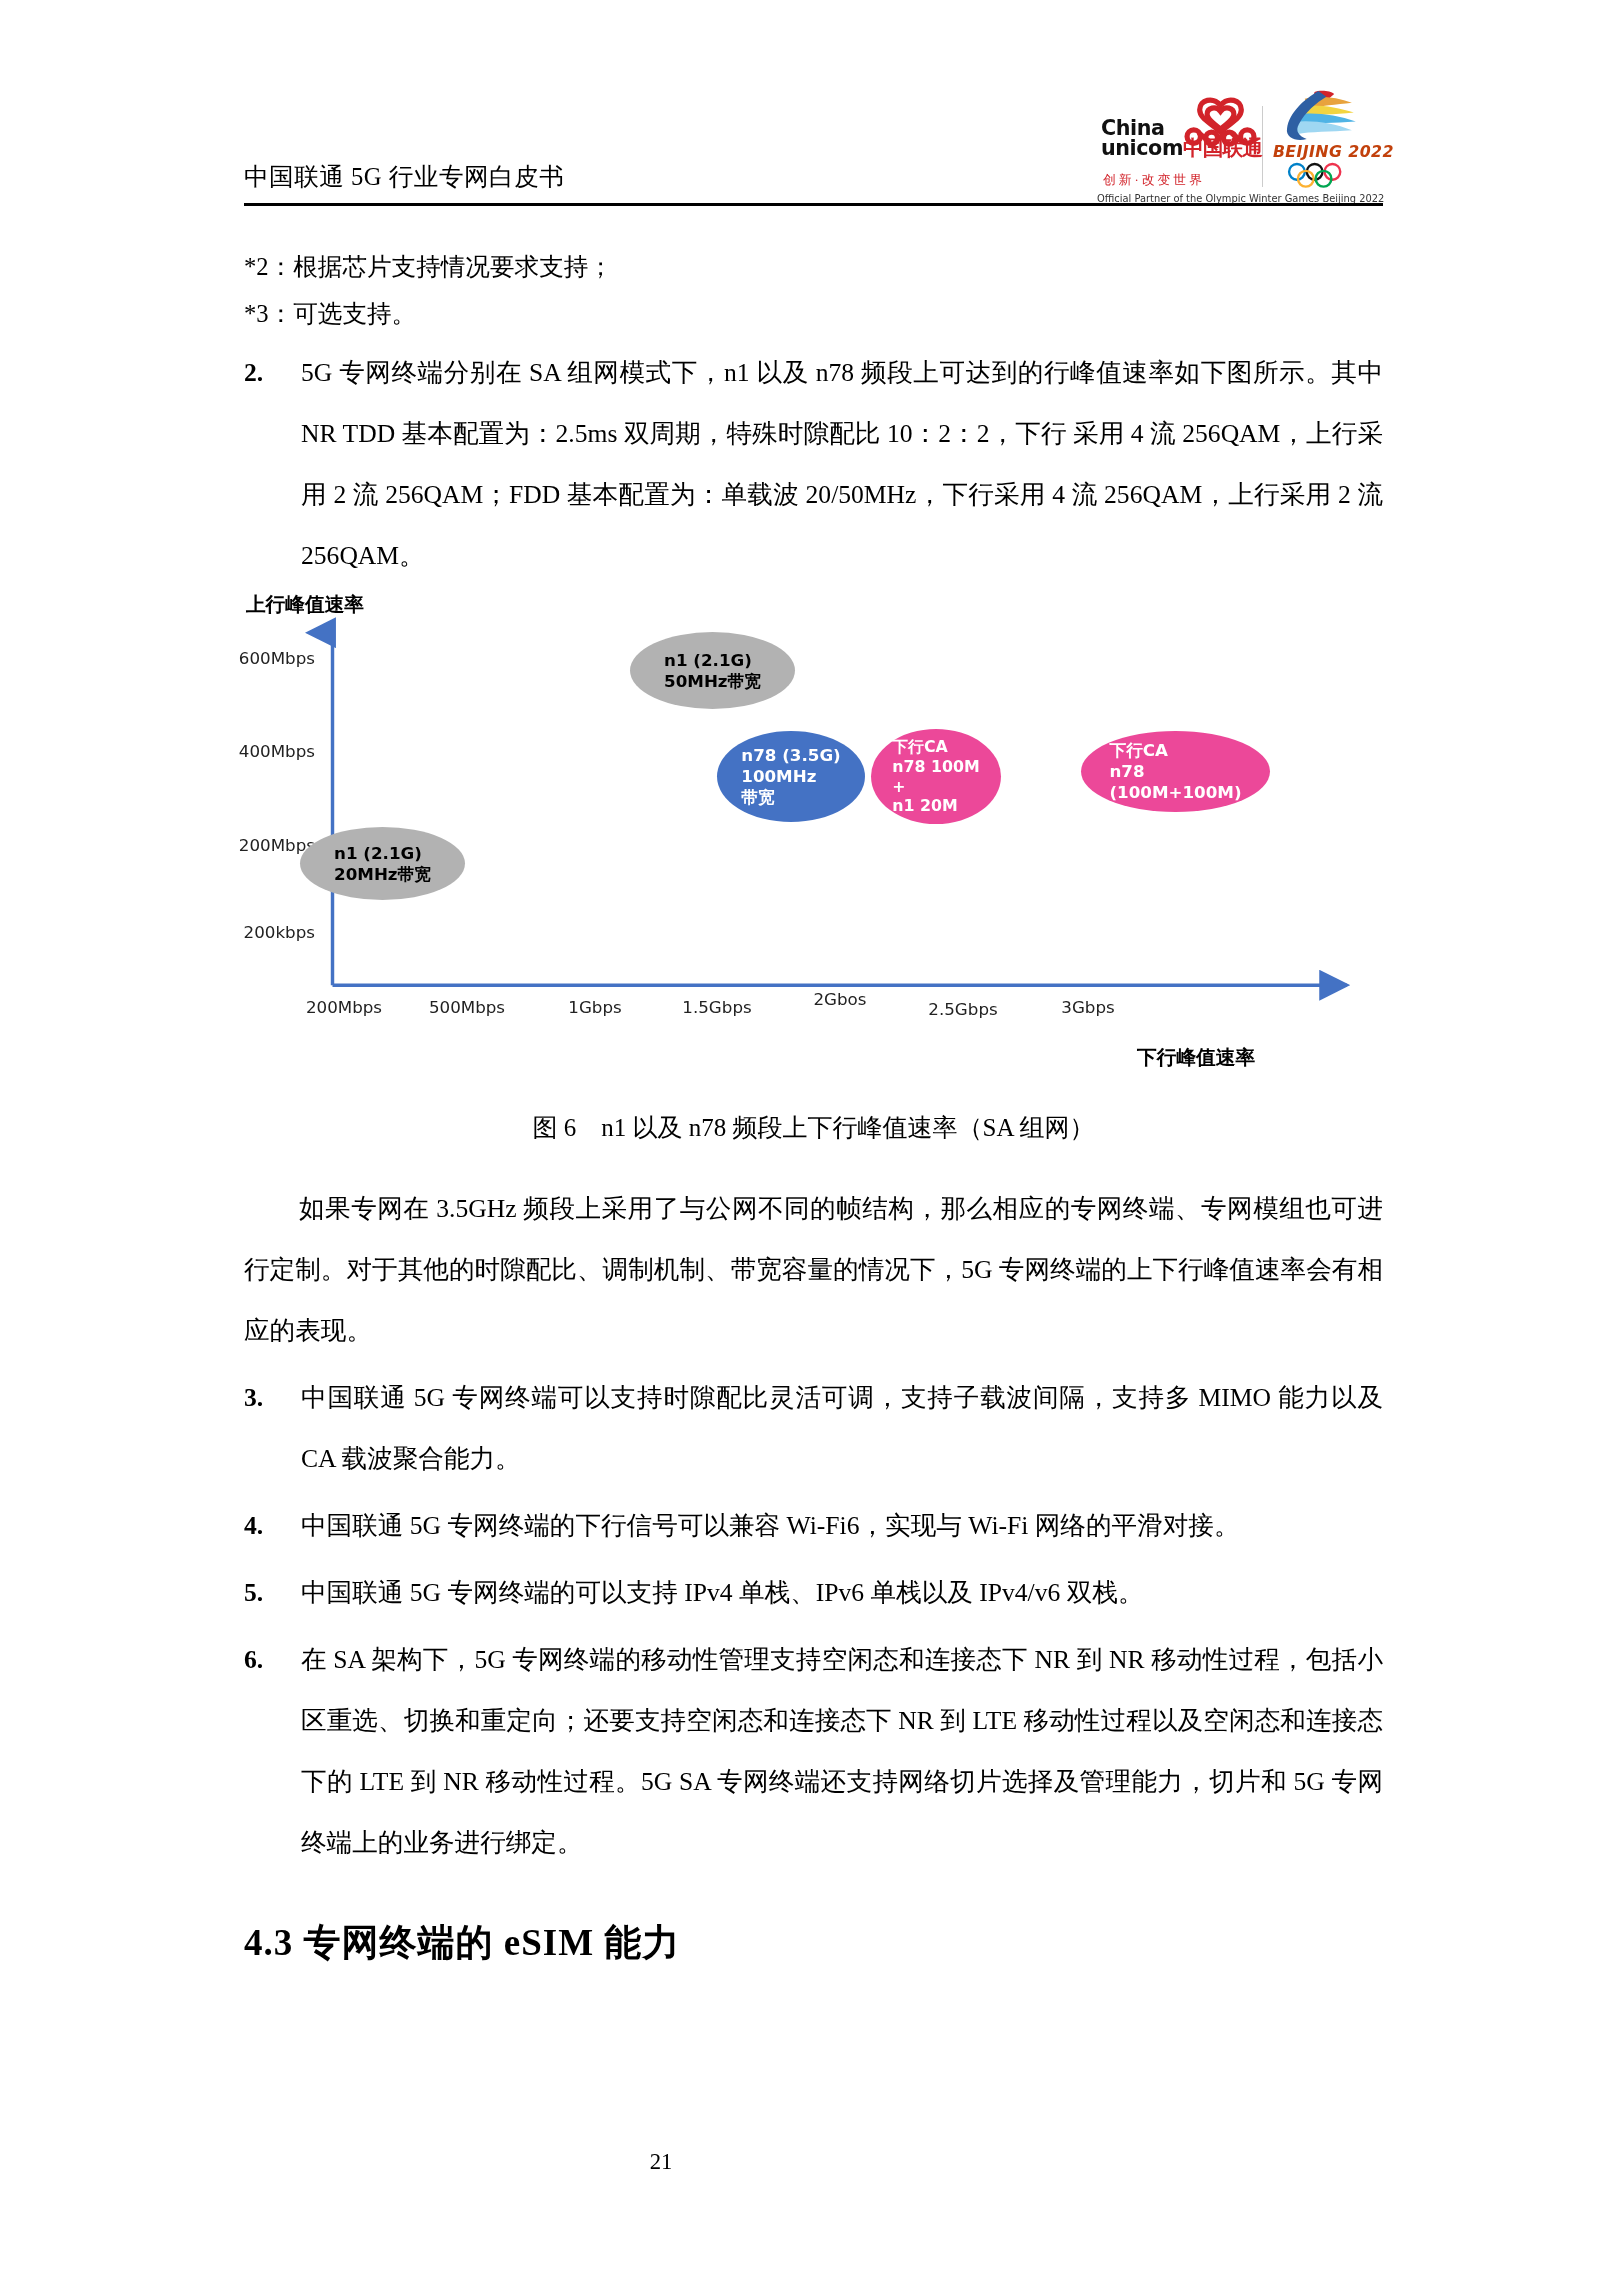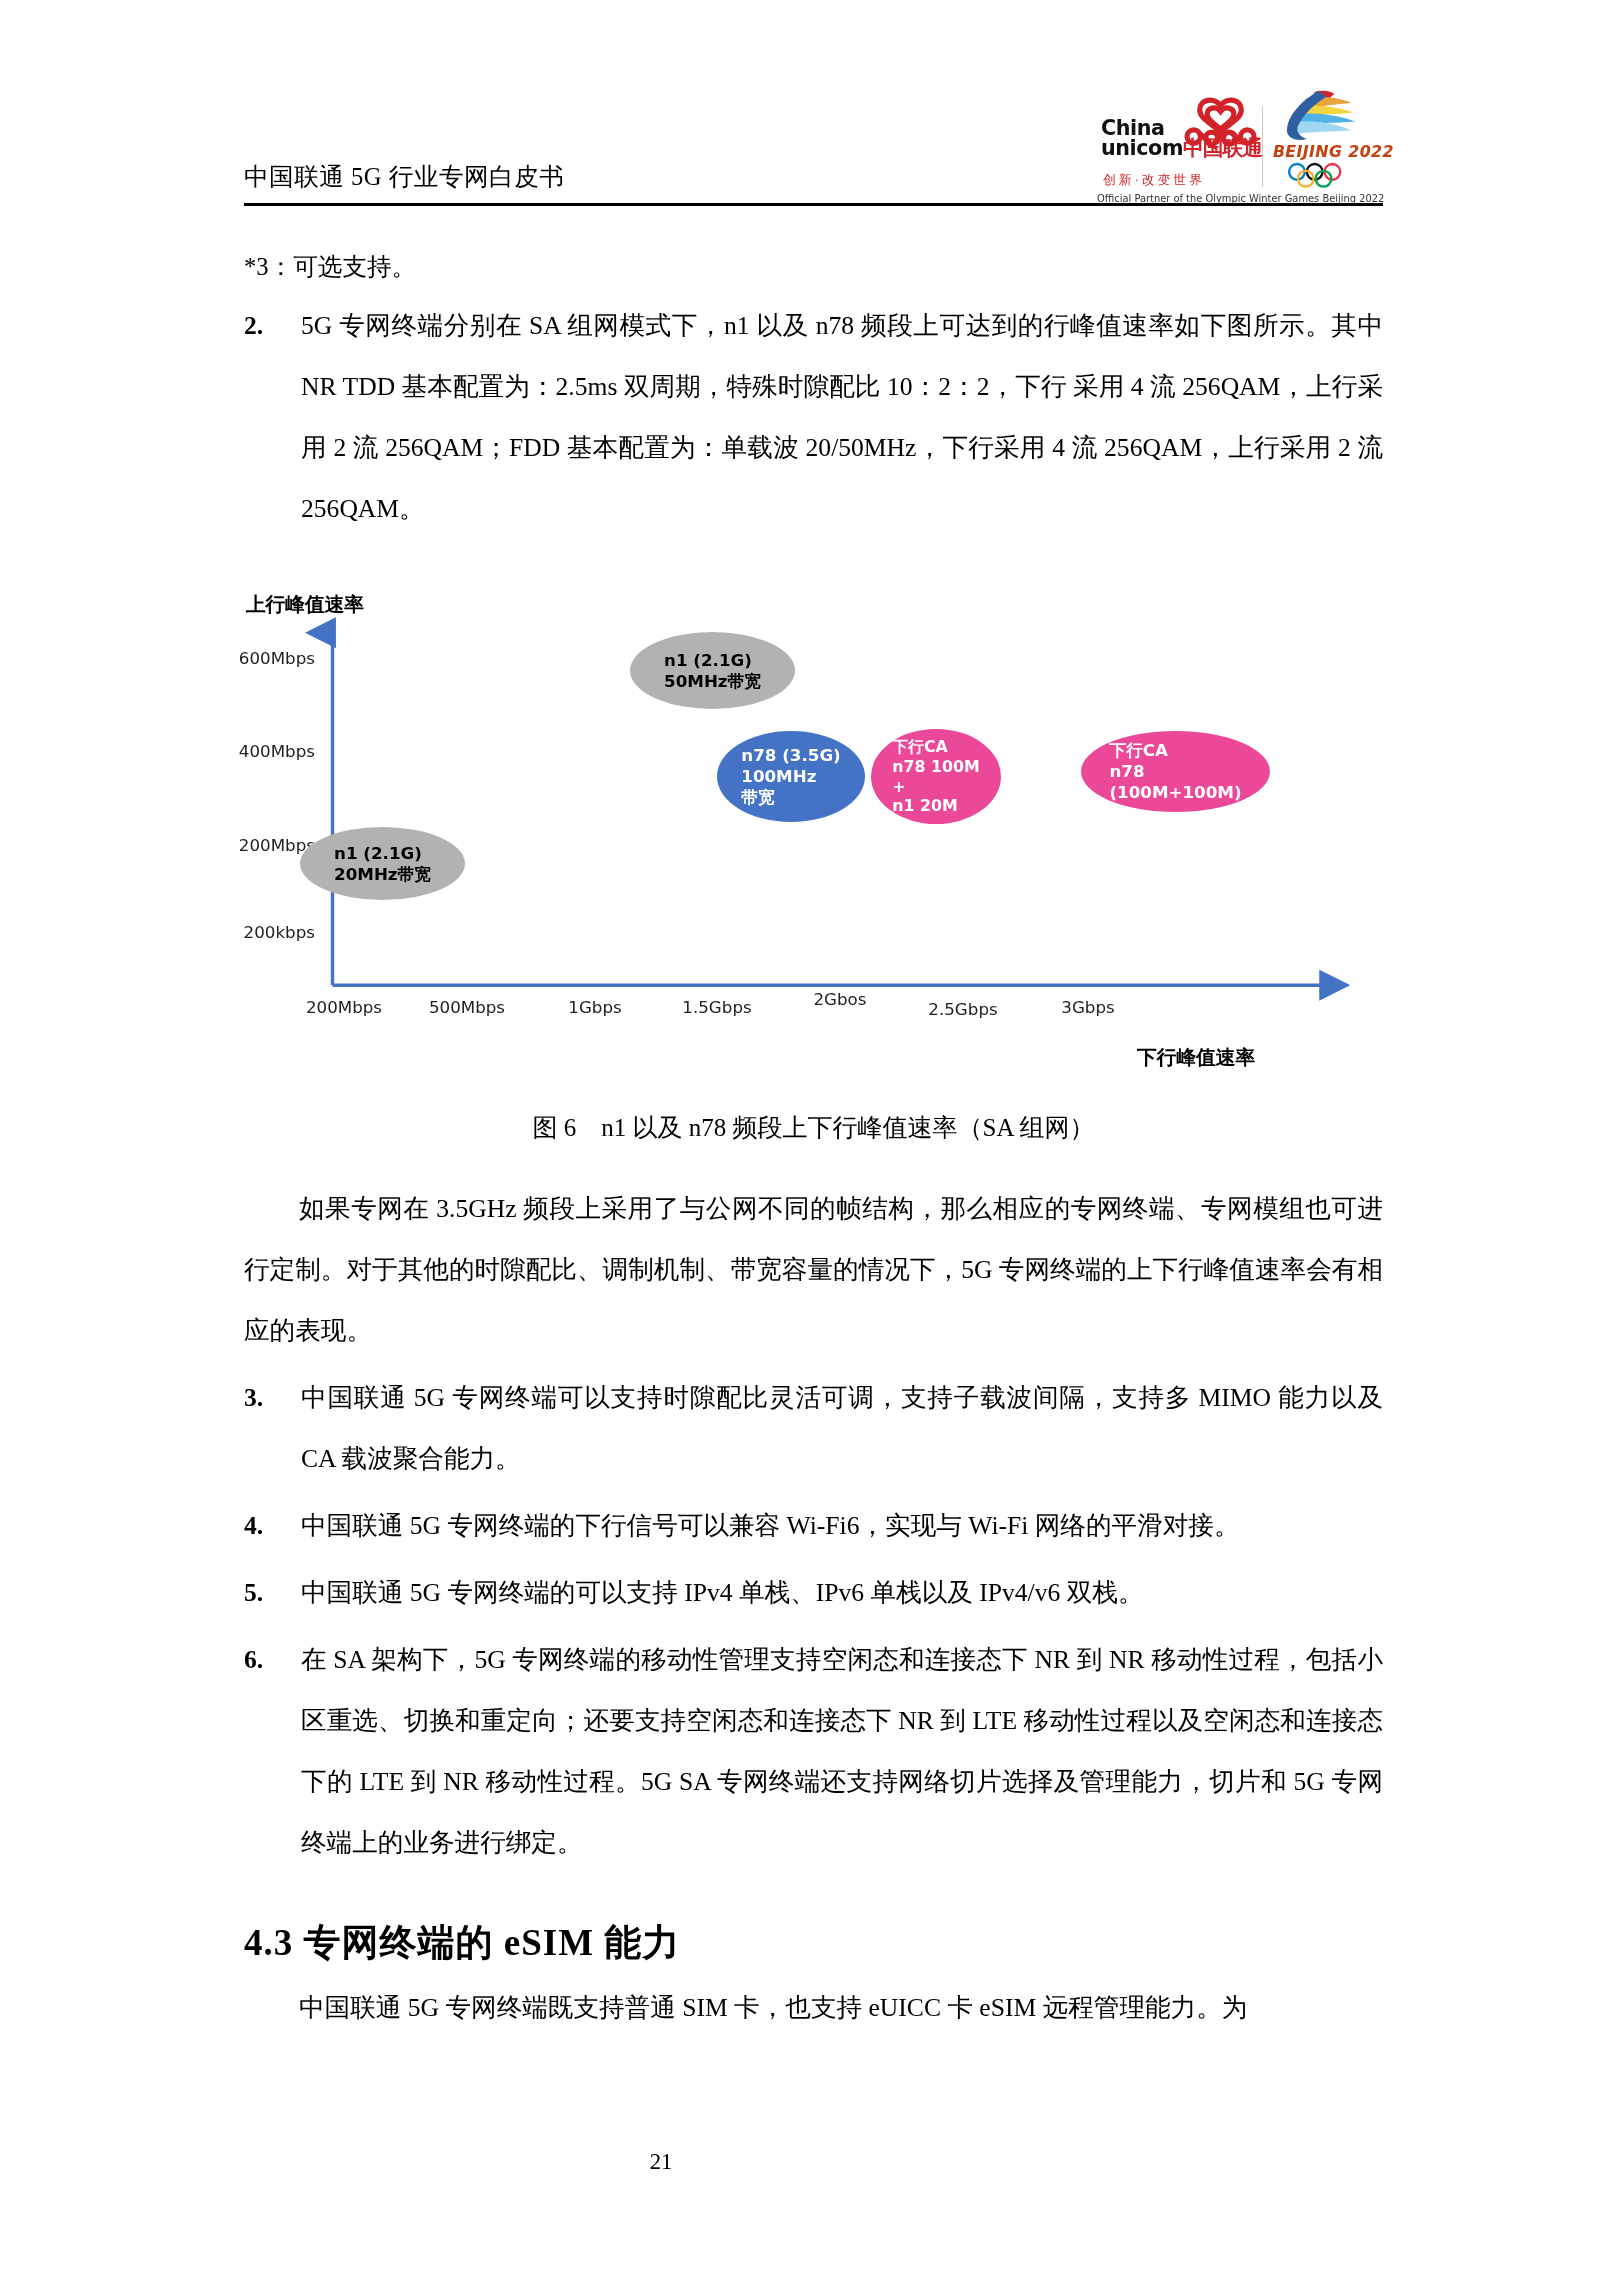--- a/index.html
+++ b/index.html
@@ -349,20 +349,21 @@
 
       </div>
       <div class="logo-caption">Official Partner of the Olympic Winter Games Beijing 2022</div>
     </div>
 
     <div class="header-title">中国联通 5G 行业专网白皮书</div>
     <div class="header-rule"></div>
   </div>
 
   <div class="body-wrap">
+    <p class="note-line">*2：根据芯片支持情况要求支持；</p>
     <p class="note-line">*3：可选支持。</p>
 
     <div class="num-item">
       <span class="marker">2.</span>
       <span>5G 专网终端分别在 SA 组网模式下，n1 以及 n78 频段上可达到的行峰值速率如下图所示。其中 NR TDD 基本配置为：2.5ms 双周期，特殊时隙配比 10：2：2，下行 采用 4 流 256QAM，上行采用 2 流 256QAM；FDD 基本配置为：单载波 20/50MHz，下行采用 4 流 256QAM，上行采用 2 流 256QAM。</span>
     </div>
   </div>
 
   <div class="chart">
 
@@ -435,19 +436,18 @@
       <span>中国联通 5G 专网终端的可以支持 IPv4 单栈、IPv6 单栈以及 IPv4/v6 双栈。</span>
     </div>
 
     <div class="num-item">
       <span class="marker">6.</span>
       <span>在 SA 架构下，5G 专网终端的移动性管理支持空闲态和连接态下 NR 到 NR 移动性过程，包括小区重选、切换和重定向；还要支持空闲态和连接态下 NR 到 LTE 移动性过程以及空闲态和连接态下的 LTE 到 NR 移动性过程。5G SA 专网终端还支持网络切片选择及管理能力，切片和 5G 专网终端上的业务进行绑定。</span>
     </div>
 
     <h2 class="heading">4.3 专网终端的 eSIM 能力</h2>
 
-    <p class="para">中国联通 5G 专网终端既支持普通 SIM 卡，也支持 eUICC 卡 eSIM 远程管理能力。为</p>
   </div>
 
   <div class="footer-page">21</div>
 
 </div>
 
 
 </body></html>

